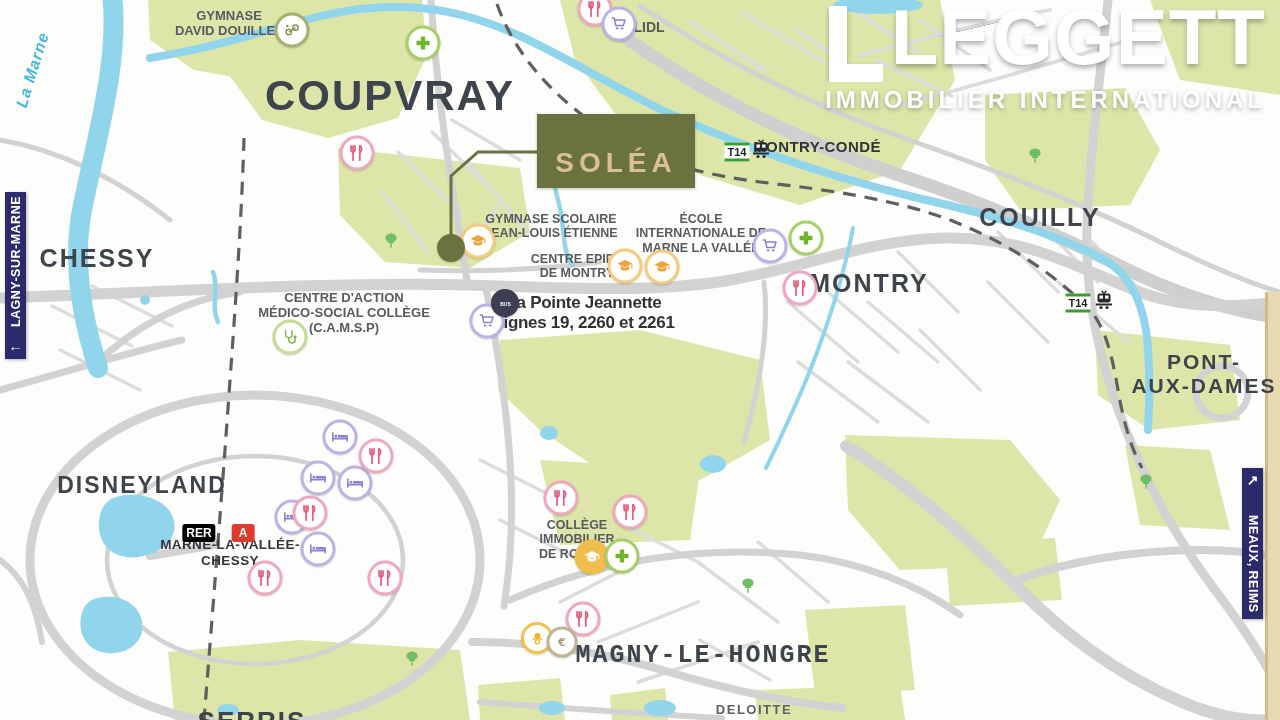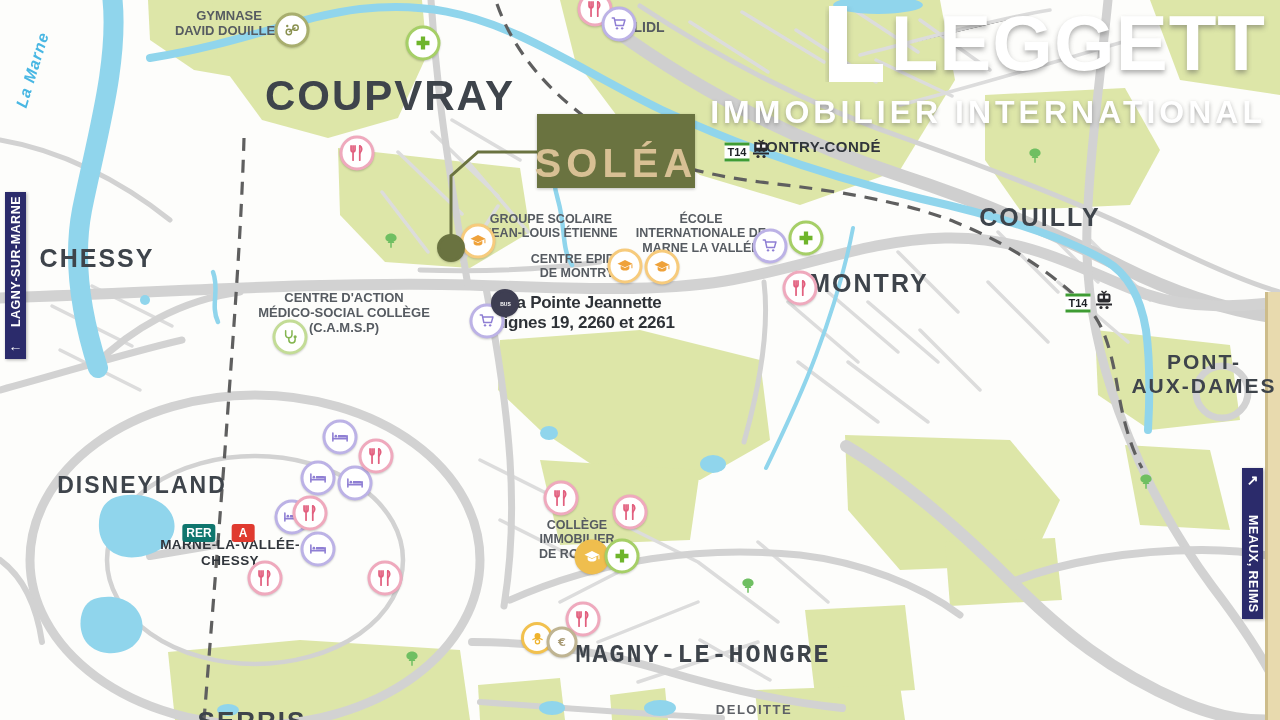--- a/index.html
+++ b/index.html
@@ -25,44 +25,44 @@
               justify-content:center;box-shadow:0 1px 2px rgba(0,0,0,.18);}
   .poi-plain{position:absolute;transform:translate(-50%,-50%);display:flex;
              align-items:center;justify-content:center;}
   
   .t14{position:absolute;transform:translate(-50%,-50%);background:#fff;
        border-top:3px solid #3E9C33;border-bottom:3px solid #3E9C33;color:#1E2126;
        font-weight:bold;font-size:11px;line-height:13px;padding:0 3px;}
   .train{position:absolute;transform:translate(-50%,-50%);}
   .chip{position:absolute;transform:translate(-50%,-50%);color:#fff;font-weight:bold;
         font-size:12px;line-height:14px;padding:2px 4px;border-radius:3px;}
-  .rer{background:#0f766e;}
+  .rer{background:#000000;}
   .linea{background:#E03A2F;padding:2px 7px;}
   
   .solea-box{position:absolute;left:537px;top:114px;width:158px;height:74px;
              background:#6A7340;display:flex;align-items:center;justify-content:center;
              box-shadow:0 1px 3px rgba(0,0,0,.25);}
-  .solea-box span{color:#D8C094;font-size:40px;font-weight:bold;letter-spacing:5px;margin-top:24px;}
+  .solea-box span{color:#D8C094;font-size:28px;font-weight:bold;letter-spacing:5px;margin-top:24px;}
   
   .banner{position:absolute;width:21px;background:#2B2B6B;color:#fff;display:flex;
           flex-direction:column;align-items:center;justify-content:space-between;
           box-shadow:1px 1px 3px rgba(0,0,0,.3);}
   .banner-left{left:5px;top:192px;height:157px;padding:4px 0 6px;}
   .banner-right{right:17px;top:468px;height:140px;padding:5px 0 6px;}
   .vtext-up{writing-mode:vertical-rl;transform:rotate(180deg);font-weight:bold;
             font-size:12.5px;letter-spacing:.5px;white-space:nowrap;}
   .vtext-down{writing-mode:vertical-rl;font-weight:bold;font-size:12.5px;
               letter-spacing:.5px;white-space:nowrap;}
   .banner-arrow{font-size:14px;font-weight:bold;line-height:14px;}
   
   .logo{position:absolute;right:14px;top:6px;text-align:right;color:#fff;}
-  .logo-row{display:flex;align-items:center;gap:8px;justify-content:flex-end;}
+  .logo-row{display:flex;align-items:flex-start;gap:8px;justify-content:flex-end;}
   .logo-name{font-size:78px;font-weight:bold;letter-spacing:1px;line-height:.82;
              text-shadow:0 3px 5px rgba(80,80,80,.45);}
-  .logo-tagline{font-size:32px;font-weight:bold;letter-spacing:4px;margin-top:12px;
+  .logo-tagline{font-size:24px;font-weight:bold;letter-spacing:4px;margin-top:4px;
                 text-shadow:0 2px 4px rgba(80,80,80,.45);}
 </style>
 </head>
 <body>
 
 <div class="stage">
 
   <svg class="bg-svg" viewBox="0 0 1280 720">
 
     <g fill="#DDE6A8" stroke="none">
@@ -244,21 +244,21 @@
       <div class="map-label poi" style="left: 649px; top: 27px; font-size: 14px;">
         <div>LIDL</div>
       </div>
       <div class="map-label town2" style="left: 817px; top: 147px; font-size: 15px;">
         <div>MONTRY-CONDÉ</div>
       </div>
       <div class="map-label town" style="left: 97px; top: 258px; font-size: 25px;">
         <div>CHESSY</div>
       </div>
       <div class="map-label poi" style="left: 551px; top: 226px; font-size: 12.5px;">
-        <div>GROUPE SCOLAIRE</div>
+        <div>GYMNASE SCOLAIRE</div>
         <div>JEAN-LOUIS ÉTIENNE</div>
       </div>
       <div class="map-label poi" style="left: 701px; top: 234px; font-size: 12.5px;">
         <div>ÉCOLE</div>
         <div>INTERNATIONALE DE</div>
         <div>MARNE LA VALLÉE</div>
       </div>
       <div class="map-label poi" style="left: 577px; top: 266px; font-size: 12.5px;">
         <div>CENTRE EPIDE</div>
         <div>DE MONTRY</div>

